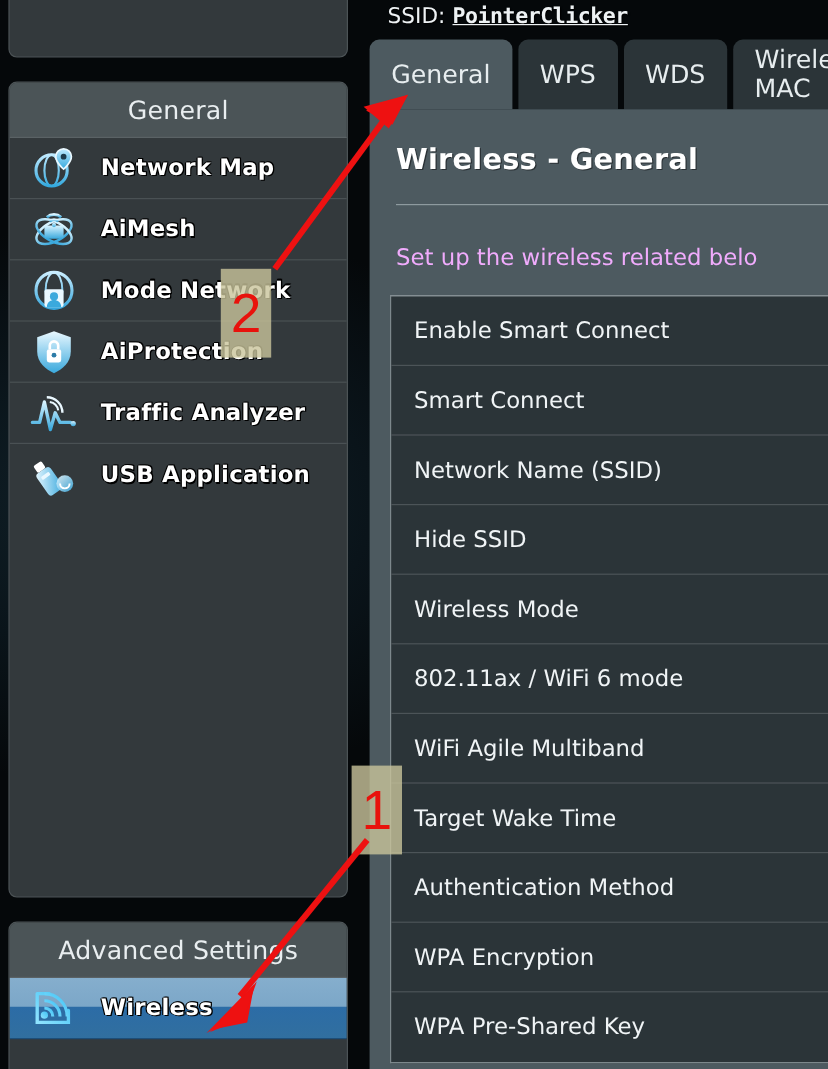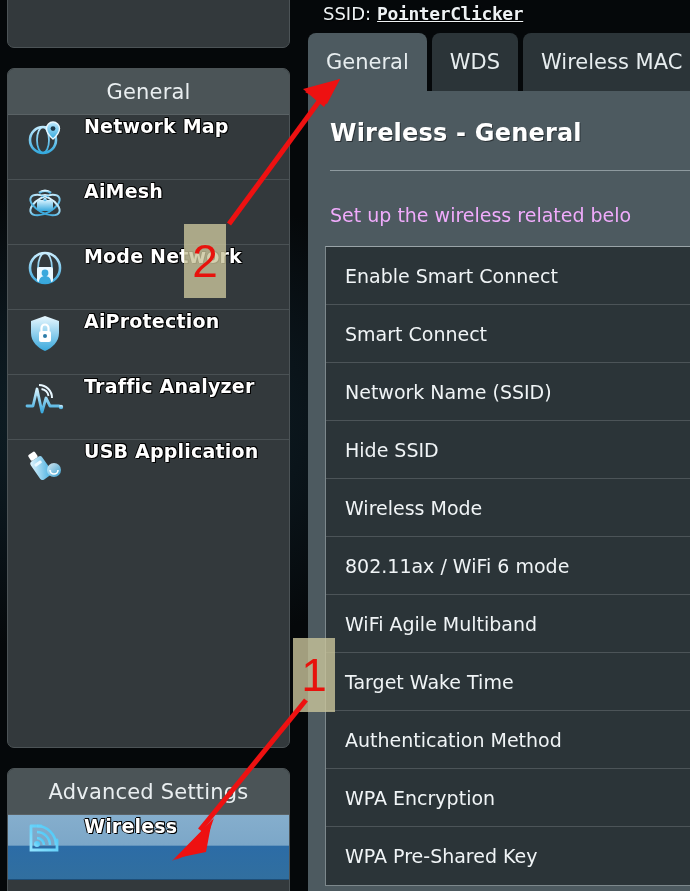--- a/index.html
+++ b/index.html
@@ -38,22 +38,22 @@
     height:46px;
     background:#4b5457;
     color:#e9eef0;
     font-size:21px;
     display:flex; align-items:center; justify-content:center;
     letter-spacing:.2px;
     border-bottom:1px solid #5a6265;
   }
 
   .side-item {
-    height:65px;
-    display:flex; 
+    height:51px;
+    display:flex; align-items:center;
     padding-left:14px;
     border-bottom:1px solid #4a5154;
     position:relative;
   }
   .side-item:last-child { border-bottom:none; }
   .side-item .label {
     font-size:19px;
     font-weight:bold;
     color:#ffffff;
     margin-left:16px;
@@ -346,20 +346,21 @@
 
   <div id="content">
 
     <div id="ssidbar">
       <span class="ssid-label">SSID:</span>
       <span class="ssid-value">PointerClicker</span>
     </div>
 
     <div id="tabs">
       <div class="tab active">General</div>
+      <div class="tab">WPS</div>
       <div class="tab">WDS</div>
       <div class="tab">Wireless MAC</div>
     </div>
 
     <div id="panel">
       <div id="panel-title">Wireless - General</div>
       <div id="panel-rule"></div>
       <div id="panel-sub">Set up the wireless related belo</div>
 
       <div id="settings">

